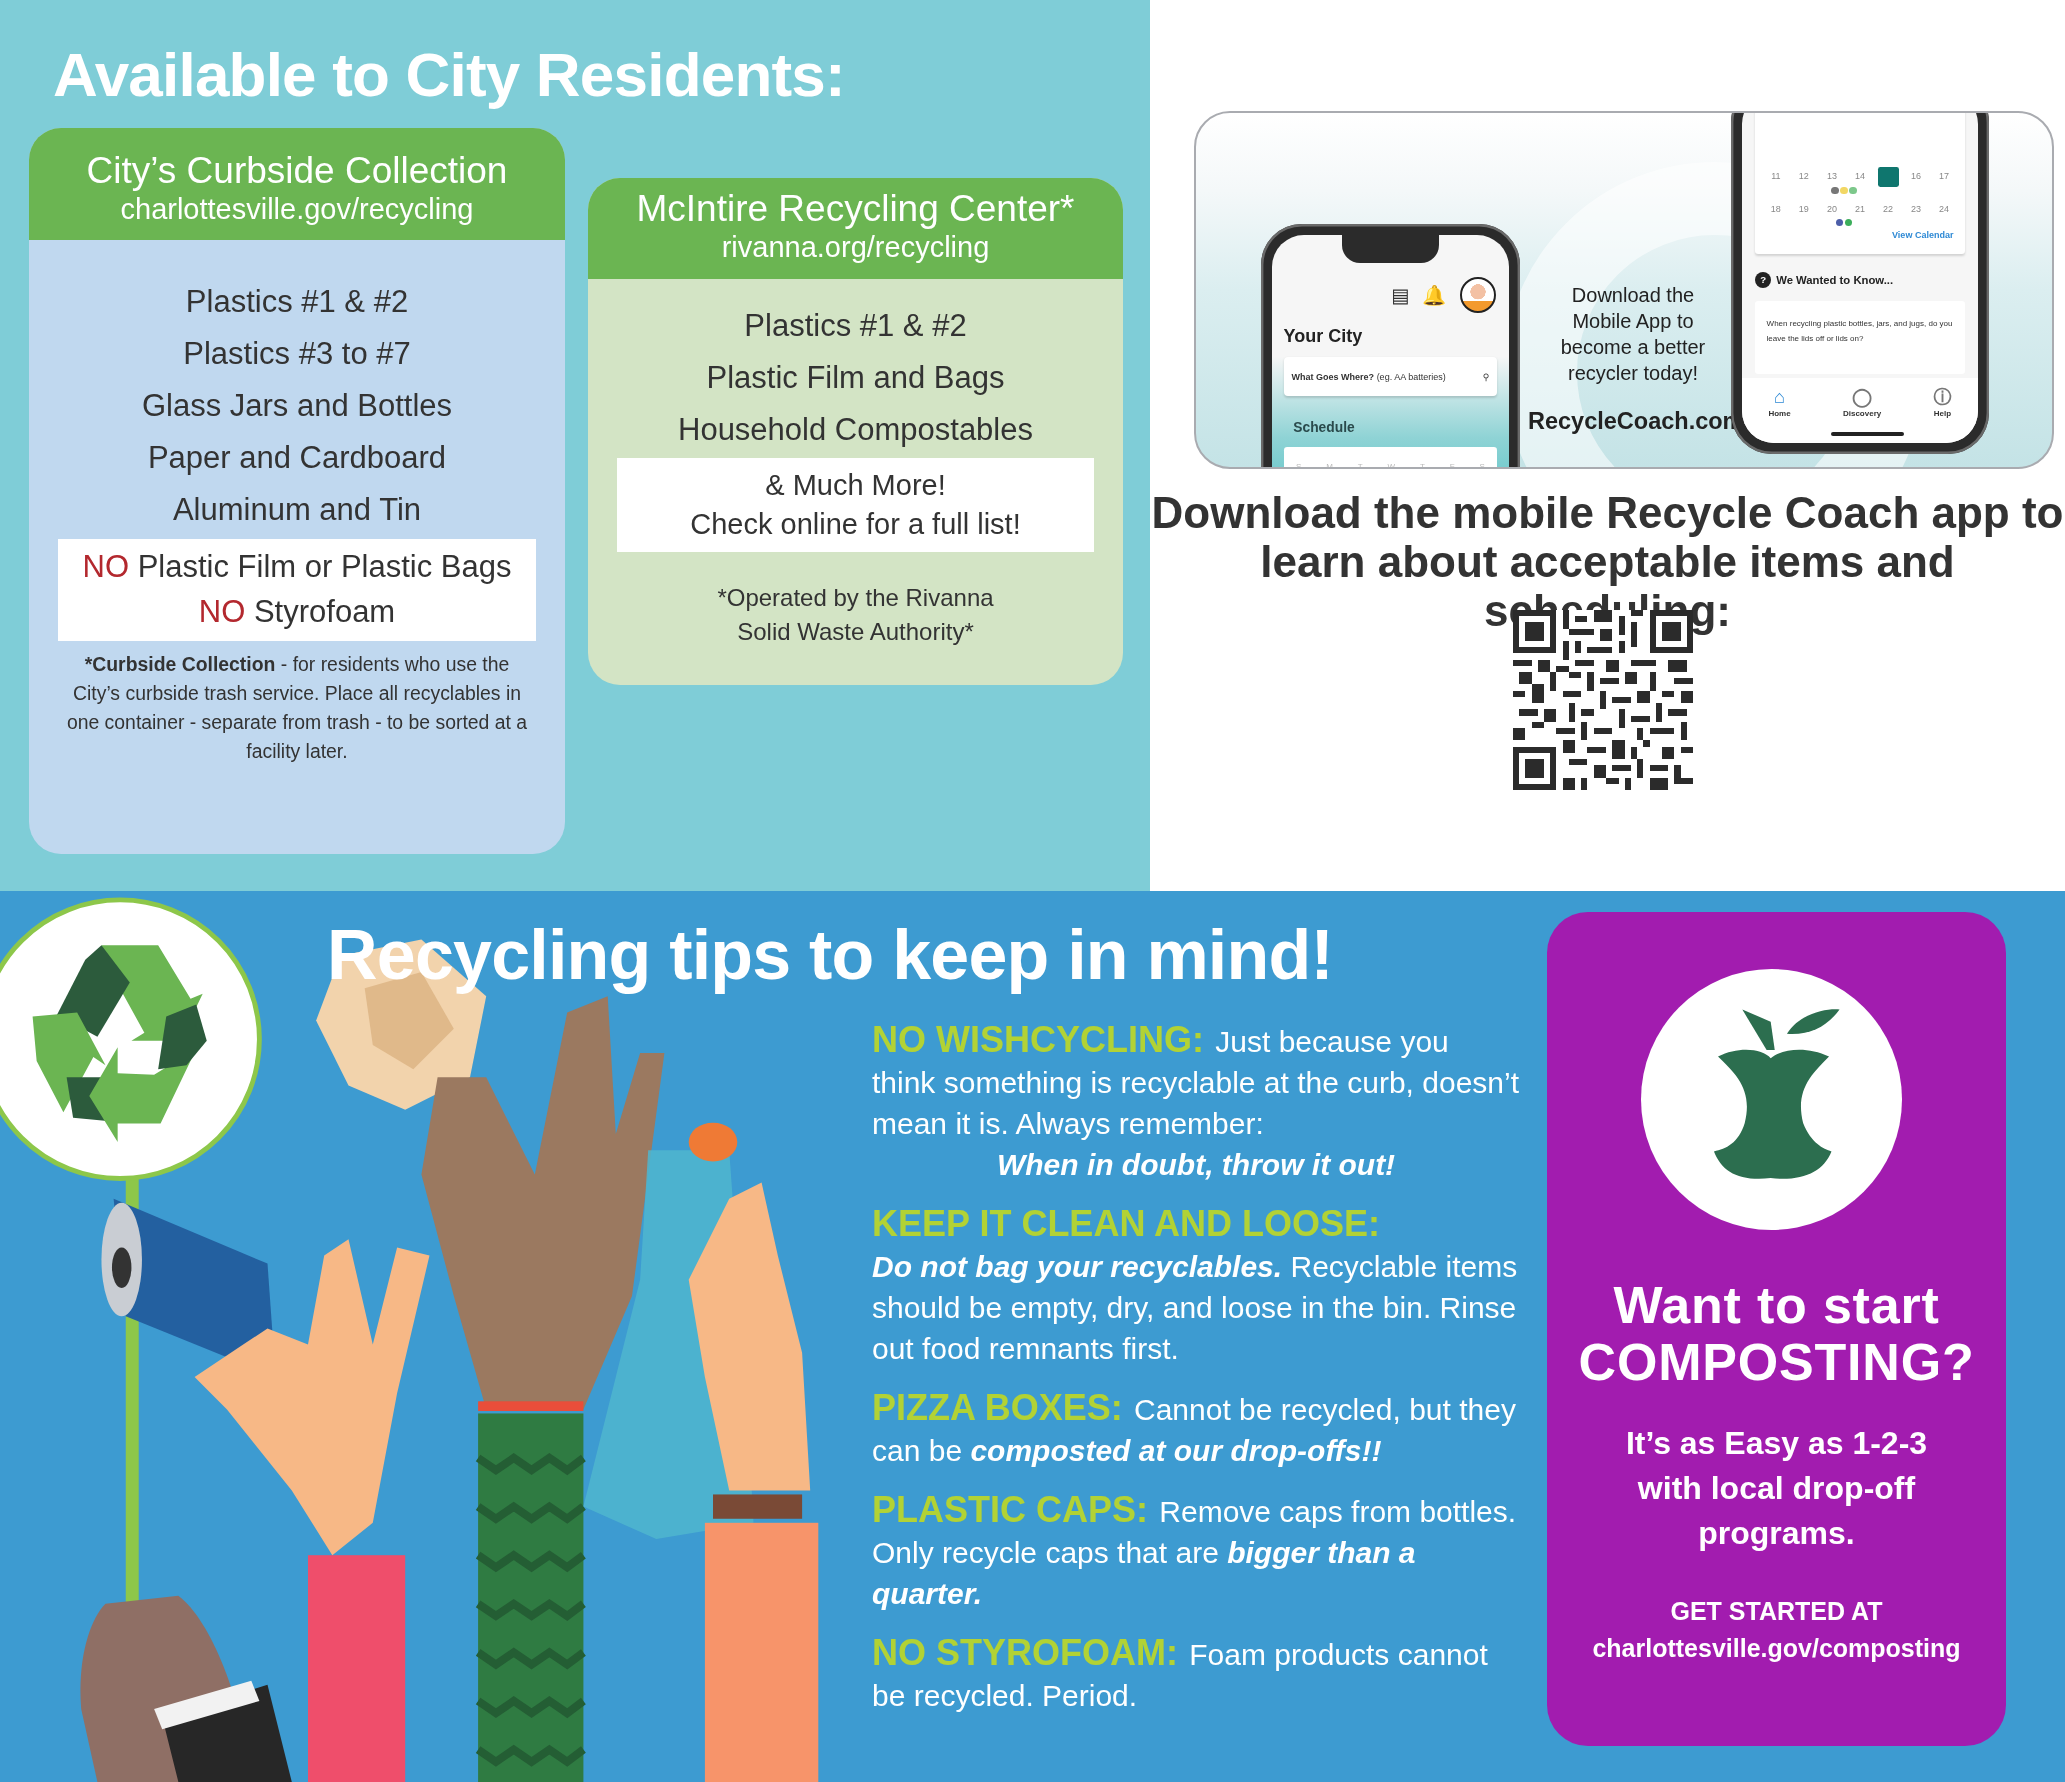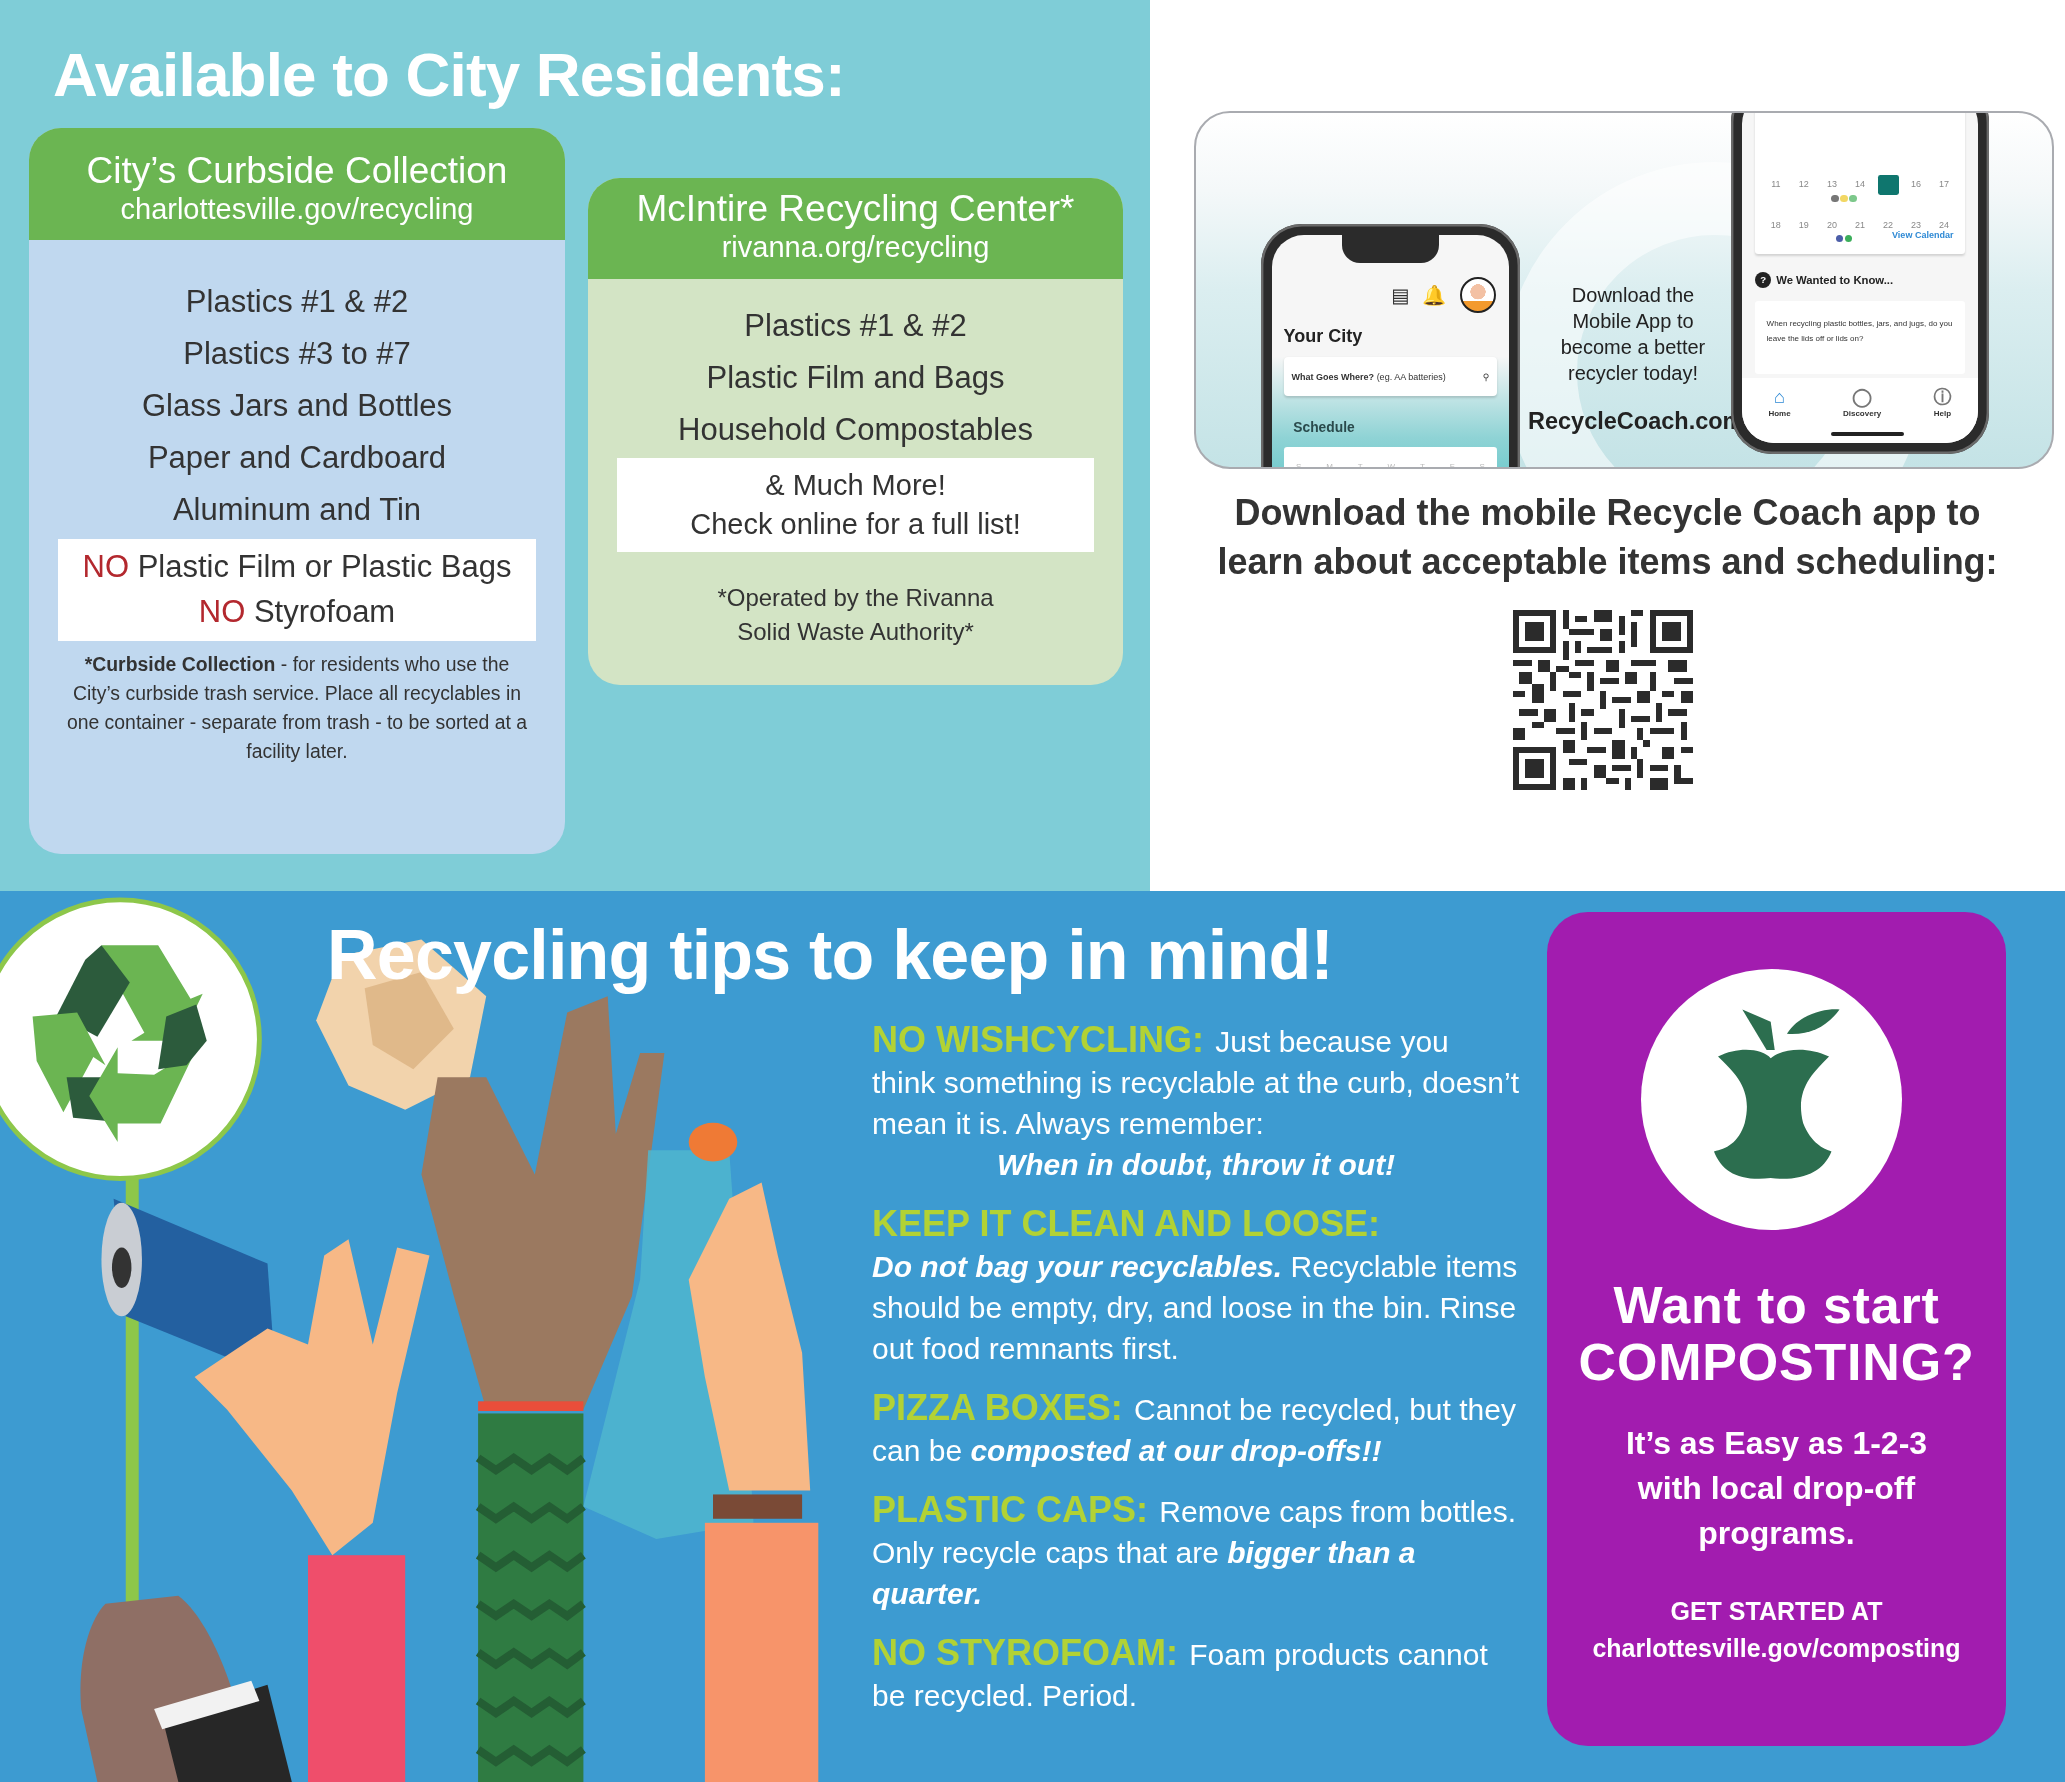--- a/index.html
+++ b/index.html
@@ -85,21 +85,21 @@
     font-size: 9px; color: #333; padding: 14.6px 8px; display: flex; justify-content: space-between;
   }
   .search-box b { font-weight: bold; }
   .schedule-lbl { position: absolute; left: 21px; top: 185px; font-size: 13.8px; font-weight: bold; color: #2a4a4c; }
   .sched-card { position: absolute; left: 11.3px; right: 11.3px; top: 212px; height: 65px; background: #fff; border-radius: 3.2px; }
   .days { display: flex; justify-content: space-around; font-size: 8px; color: #bbb; padding-top: 14.6px; }
 
   #phone-right { left: 535px; top: -32px; width: 258px; height: 373px; }
   .cal { position: absolute; left: 13px; right: 13px; top: 0; height: 162px; background: #fff; border-radius: 3.2px; box-shadow: 0 1.6px 2.4px rgba(0,0,0,0.15); }
   .cal-row { display: flex; justify-content: space-around; font-size: 9px; color: #888; padding: 0 6.5px; }
-  .cal-row span { width: 21px; text-align: center; line-height: 19.4px; margin-top: 8px; }
+  .cal-row span { width: 21px; text-align: center; line-height: 19.4px; }
   .cal-row span.hl { background: #0f766e; color: #fff; border-radius: 2.4px; padding-left: 21px; }
   .dots { display: flex; gap: 1.6px; justify-content: center; height: 13px; }
   .dot { width: 7.3px; height: 7.3px; border-radius: 50%; }
   .view-cal { position: absolute; right: 11.3px; bottom: 14px; font-size: 9px; font-weight: bold; color: #2f8ad5; }
   .wanted { position: absolute; left: 13px; top: 180px; font-size: 11.3px; font-weight: bold; color: #222; display: flex; gap: 4.9px; align-items: center; }
   .q-badge { width: 16px; height: 16px; border-radius: 50%; background: #222; color: #fff; font-size: 9.7px; text-align: center; line-height: 16px; }
   .wanted-card { position: absolute; left: 13px; right: 13px; top: 209px; height: 73px; background: #fff; border-radius: 3.2px; font-size: 8px; color: #333; padding: 16px 11.3px; line-height: 14.6px; }
   .tabbar { position: absolute; left: 0; right: 0; bottom: 0; height: 65px; background: #fff; display: flex; justify-content: space-around; padding-top: 8px; }
   .tab { text-align: center; font-size: 8px; color: #333; font-weight: bold; }
   .tab .ti { font-size: 18px; display: block; line-height: 23px; color: #777; }
@@ -107,21 +107,21 @@
   .home-bar { position: absolute; left: 89px; bottom: 6.5px; width: 73px; height: 4px; background: #222; border-radius: 2.4px; }
 
   #banner-mid {
     position: absolute; left: 356px; top: 169px; width: 162px; text-align: center;
     font-size: 20px; color: #222; line-height: 26px;
   }
   #banner-url { position: absolute; left: 332px; top: 295px; width: 211px; text-align: center; font-size: 23.5px; font-weight: bold; color: #222; }
 
   #download-text {
     position: absolute; left: 0; right: 0; top: 488px; text-align: center;
-    font-size: 36px; font-weight: bold; color: #333; line-height: 49px;
+    font-size: 44px; font-weight: bold; color: #333; line-height: 49px;
   }
   #qr {
     position: absolute; left: 363px; top: 610px; width: 180px; height: 180px;
   }
 
   
   #bottom { position: absolute; left: 0; top: 891px; width: 2066px; height: 891px; background: #3d9bd1; overflow: hidden; }
   #tips-title {
     position: absolute; left: 327px; top: 24px; font-size: 70px; font-weight: bold; color: #fff; letter-spacing: -0.8px;
   }

